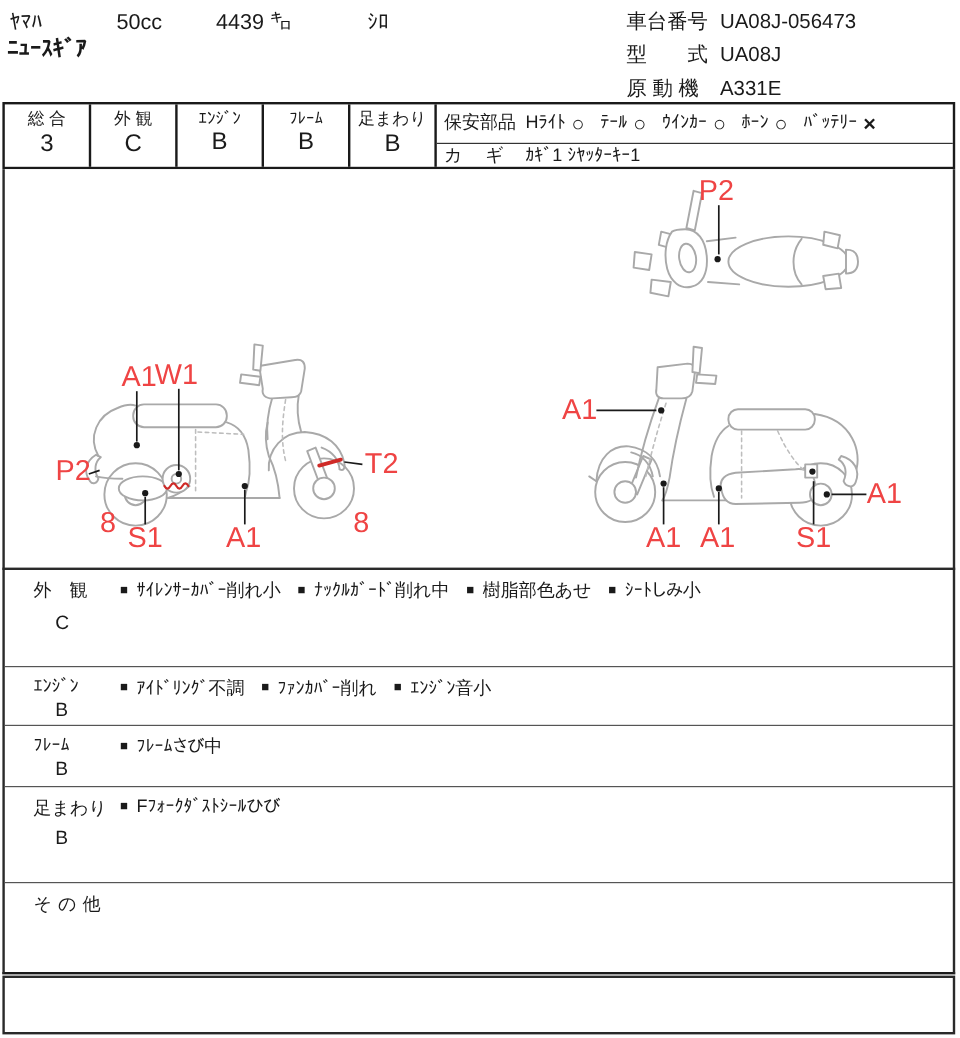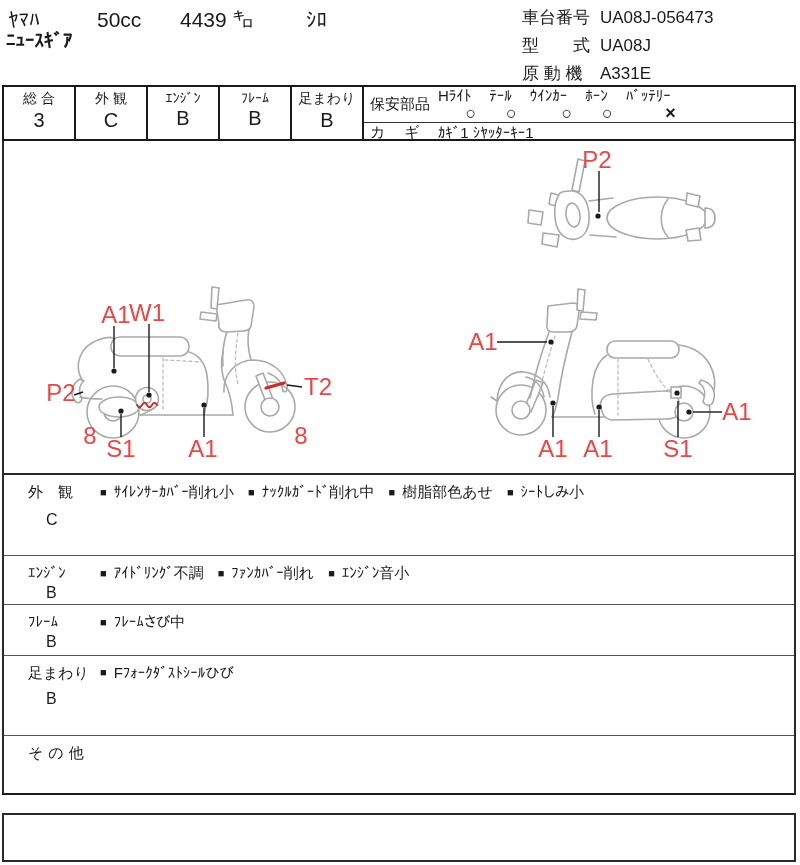--- a/index.html
+++ b/index.html
@@ -1,39 +1,39 @@
 <!DOCTYPE html>
 <html lang="ja"><head>
 <meta charset="utf-8">
 <style>
   html,body{margin:0;padding:0;background:#fff;}
   .page{position:relative;width:800px;height:865px;background:#fff;overflow:hidden;
         font-family:"Liberation Sans","DejaVu Sans",sans-serif;color:#1a1a1a;}
   .abs{position:absolute;}
 
   
-  .hdr-small{font-size:21px;white-space:nowrap;}
+  .hdr-small{font-size:18px;white-space:nowrap;}
   .hdr-model{font-size:19px;font-weight:600;white-space:nowrap;}
   .hdr-right-row{font-size:17px;white-space:nowrap;height:28px;line-height:28px;}
   .hdr-right-row .lab{display:inline-block;min-width:72px;}
   .hdr-right-row .val{display:inline-block;margin-left:6px;}
 
   
   .ratings{position:absolute;left:2px;top:85px;width:794px;height:56px;
            border:2px solid #1a1a1a;box-sizing:border-box;display:flex;}
   .rcell{width:72px;border-right:2px solid #1a1a1a;box-sizing:border-box;
          display:flex;flex-direction:column;align-items:center;}
   .rlabel{font-size:14px;margin-top:3px;white-space:nowrap;}
   .rvalue{font-size:20px;margin-top:1px;}
   .safety-box{flex:1;display:flex;flex-direction:column;box-sizing:border-box;}
   .srow{display:flex;align-items:center;box-sizing:border-box;padding-left:6px;font-size:15px;white-space:nowrap;}
   .srow1{height:40px;border-bottom:1.5px solid #333;}
   .srow2{height:24px;}
   .sp-title{margin-right:8px;font-size:15px;}
-  .sp-item{display:flex;align-items:flex-end;margin-right:13px;flex-direction:column;}
+  .sp-item{display:flex;align-items:flex-start;margin-right:13px;}
   .sp-item .sp-lab{margin-right:5px;}
   .sp-mark{font-size:18px;font-weight:700;line-height:1;}
   .key-label{letter-spacing:2px;margin-right:16px;text-align:center;}
 
   
   .diagram-box{position:absolute;left:2px;top:141px;width:794px;height:334px;
                border:2px solid #2a2a2a;border-top:none;box-sizing:border-box;background:#fff;}
   .diagram-svg{position:absolute;left:0;top:140px;width:800px;height:335px;}
   .dlabel{position:absolute;transform:translate(-50%,-50%);font-size:24px;color:#ef4444;
           white-space:nowrap;line-height:1;}
@@ -313,21 +313,21 @@
       <div class="sec-label">足まわり</div>
       <div class="sec-grade" style="top:34px">B</div>
       <div class="sec-notes">
         <span class="note">
             <span class="bullet">■</span>
             <span>Fﾌｫｰｸﾀﾞｽﾄｼｰﾙひび</span>
           </span>
       </div>
     </div>
 
-    <div class="sec-row" style="height:58px">
+    <div class="sec-row" style="height:75px">
       <div class="sec-label" style="letter-spacing:5px">その他</div>
     </div>
 
   </div>
 
   <div class="bottom-box"></div>
 
 </div>
 
 </body></html>

